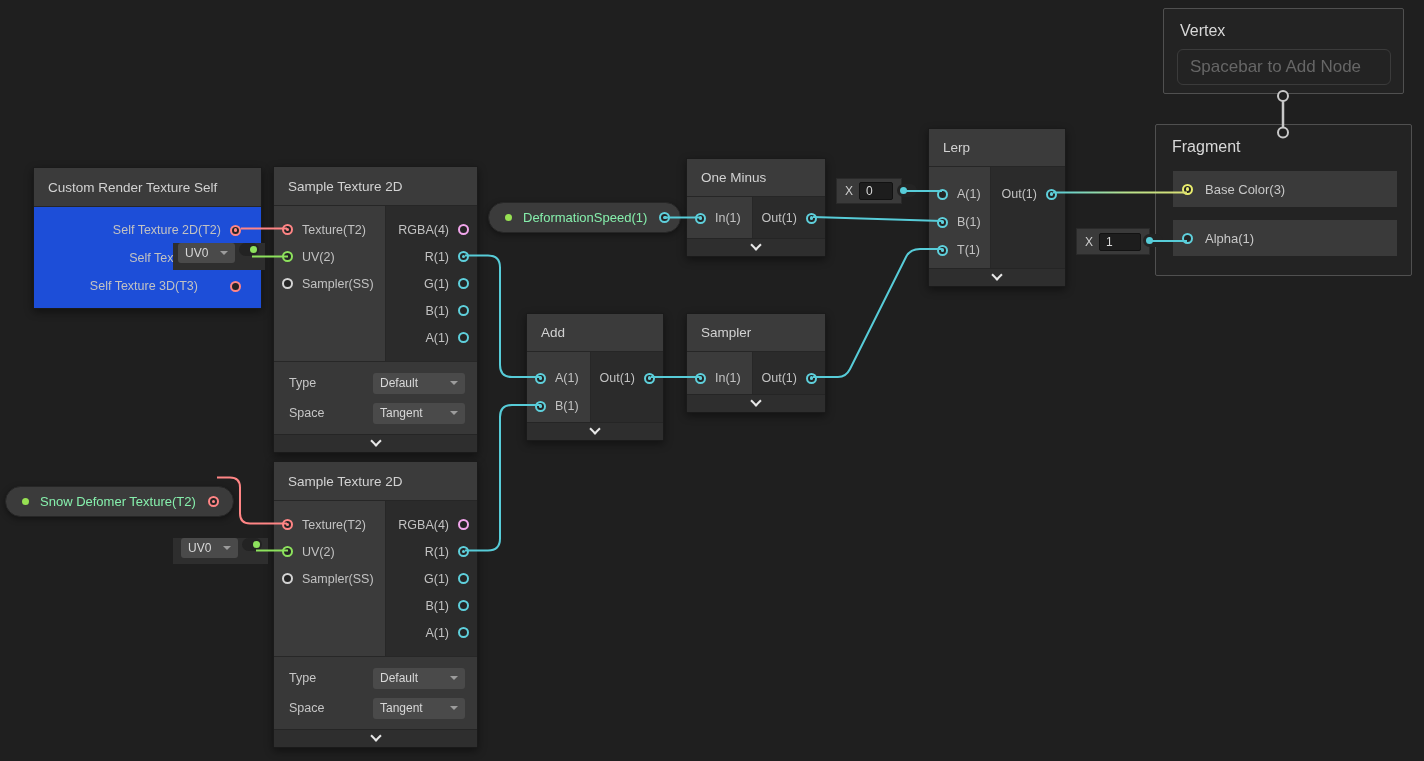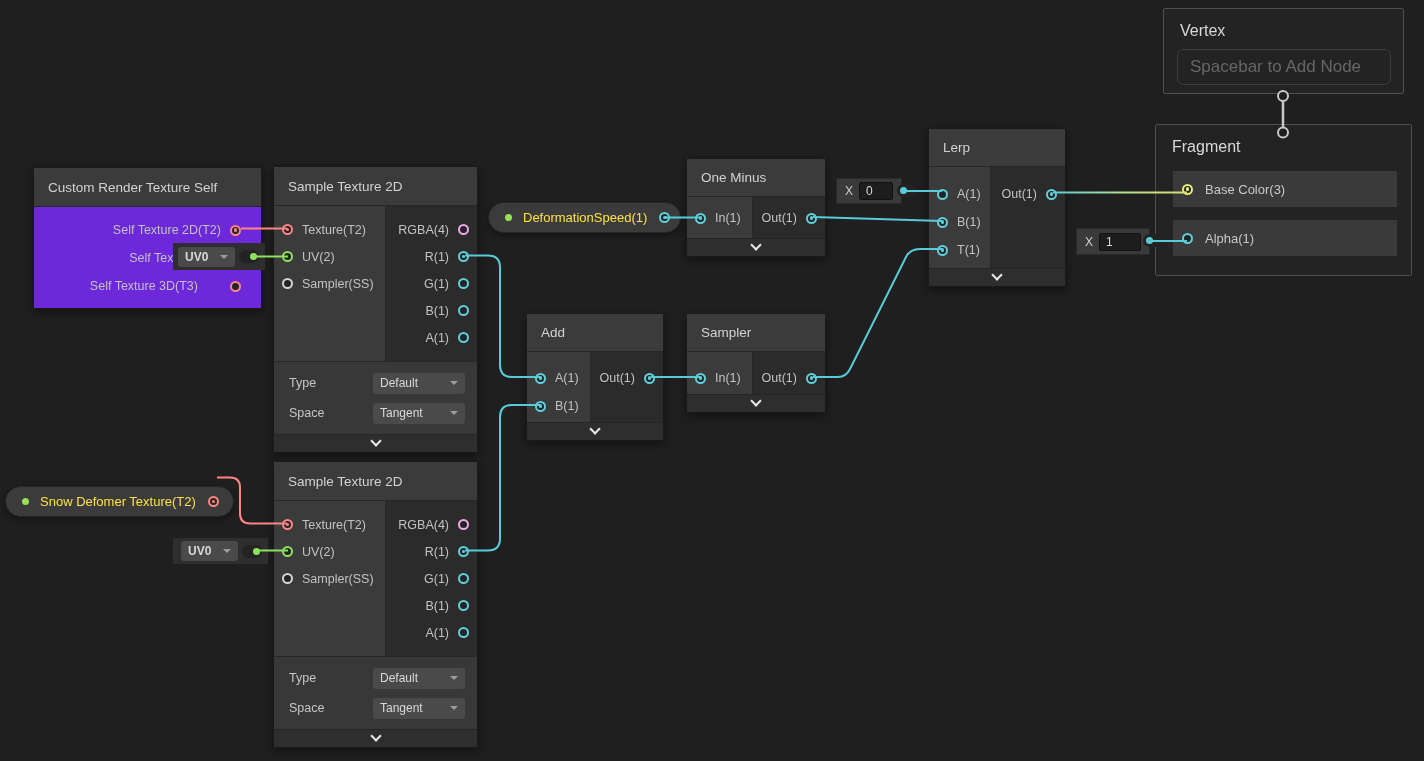--- a/index.html
+++ b/index.html
@@ -55,26 +55,26 @@
   .chev { width:8px; height:8px; border-right:2px solid #e8e8e8; border-bottom:2px solid #e8e8e8;
     transform:rotate(45deg); margin-top:-5px; }
 
   
   .pill {
     position:absolute; height:31px; background:#3b3b3b; border:1px solid #262626;
     border-radius:16px; display:flex; align-items:center; padding:0 12px;
     box-shadow:0 2px 6px rgba(0,0,0,.4); z-index:25; white-space:nowrap;
   }
   .pdot { width:7px; height:7px; border-radius:50%; background:#97e153; margin:0 11px 0 4px; flex:none; }
-  .pill .plabel { font-size:13px; color:#fde047; }
+  .pill .plabel { font-size:13px; color:#86efac; }
   .pill .port { margin-left:12px; }
 
   
-  .ovl { position:absolute; background:#2e2e2e; display:flex; align-items:center;
-    padding:0 5px; gap:4px; z-index:30;font-weight:bold; }
+  .ovl { position:absolute; background:#2e2e2e; display:flex; 
+    padding:0 5px; gap:4px; z-index:30; }
   .dd.small { width:57px; height:20px; }
   .stub { width:20px; height:13px; background:#232323; border-radius:7px;
     display:flex; align-items:center; flex:none; }
   .stub.right { justify-content:flex-end; padding-right:2px; }
   .stub.left  { justify-content:flex-start; padding-left:3px; }
   .gdot { width:7px; height:7px; border-radius:50%; background:#8de25d; }
   .cdot { width:7px; height:7px; border-radius:50%; background:#57ccd8; }
   .xwidget { position:absolute; height:26px; background:#3a3a3a; border:1px solid #2a2a2a;
     display:flex; align-items:center; padding:0 8px; gap:6px; z-index:30; }
   .xlabel { font-size:12px; color:#cfcfcf; }
@@ -112,21 +112,21 @@
     <div class="frag-row" style="top:95px;">
       <span class="port c-f1"></span>
       <span>Alpha(1)</span>
     </div>
   </div>
 
   <div class="node" style="left:33px; top:167px; width:229px;">
     <div class="hdr">
       <span>Custom Render Texture Self</span>
     </div>
-    <div style="background:#6d28d9; padding:9px 0 8px 0;">
+    <div style="background:#1d4ed8; padding:9px 0 8px 0;">
       <div class="prow out" style="padding-right:20px;">
         <span class="plabel">Self Texture 2D(T2)</span>
         <span class="port filled c-tex"></span>
       </div>
       <div class="prow out" style="padding-right:66px;">
         <span class="plabel">Self Texture</span>
       </div>
       <div class="prow out" style="padding-right:20px;gap:32px;">
         <span class="plabel">Self Texture 3D(T3)</span>
         <span class="port c-tex"></span>

